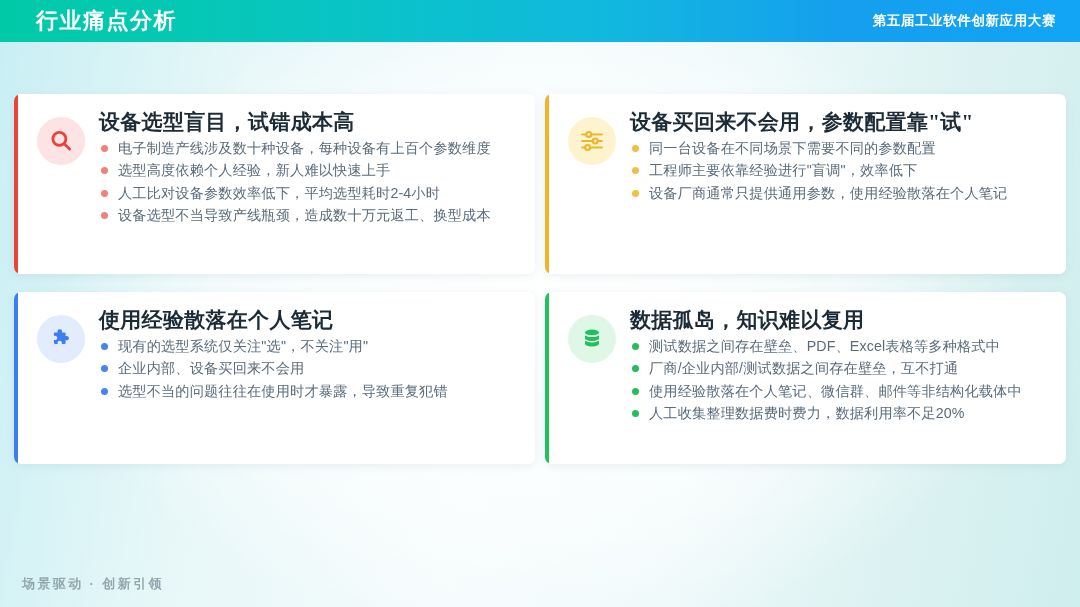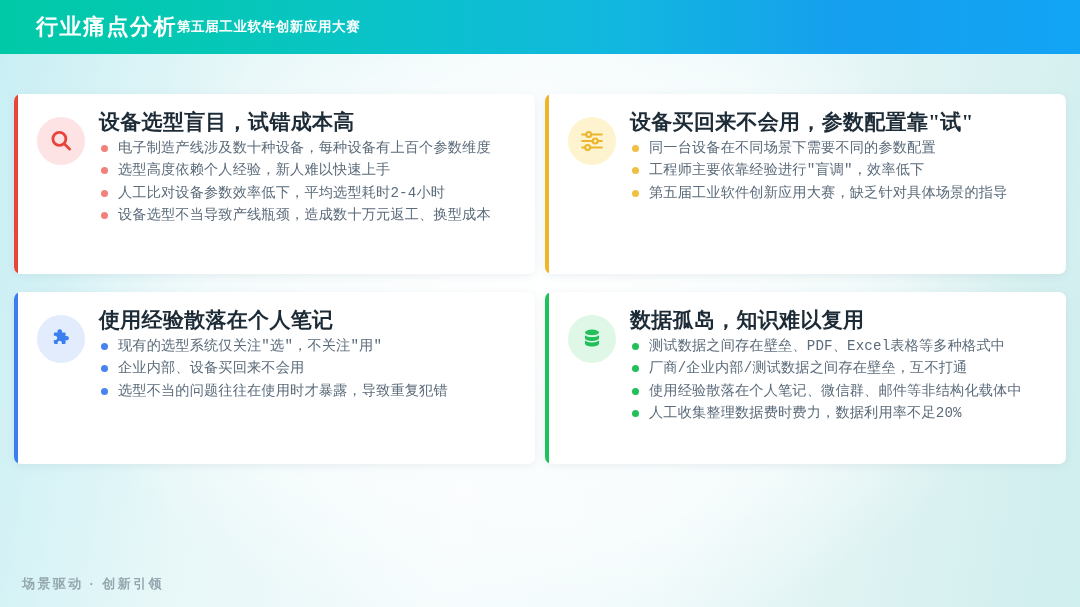--- a/index.html
+++ b/index.html
@@ -22,27 +22,27 @@
       radial-gradient(ellipse 620px 420px at 50% 52%, rgba(255,255,255,0.98) 0%, rgba(255,255,255,0.55) 52%, rgba(255,255,255,0) 78%),
       linear-gradient(100deg, #c8eff4 0%, #e7f7f8 22%, #f4fbfc 46%, #eef9fa 64%, #ddf2f2 82%, #cfeeee 100%);
     overflow: hidden;
   }
 
   
   .header {
     position: absolute;
     left: 0; top: 0;
     width: 1080px;
-    height: 54px;
+    height: 42px;
     background: linear-gradient(90deg, #00c9a7 0%, #05c8b5 18%, #0bc2cc 38%, #12b6e0 58%, #159fee 78%, #12a4f5 100%);
     display: flex;
     align-items: center;
-    justify-content: flex-start;
+    justify-content: space-between;
     box-sizing: border-box;
-    padding: 0 12px 0 36px;
+    padding: 0 24px 0 36px;
   }
   .header-title {
     color: #ffffff;
     font-size: 22px;
     font-weight: bold;
     letter-spacing: 1.5px;
     line-height: 1;
   }
   .header-right {
     color: #ffffff;
@@ -117,21 +117,21 @@
     letter-spacing: 0.3px;
   }
 
   .bullets {
     list-style: none;
     margin: 0;
     padding: 0;
   }
   .bullets li {
     position: relative;
-    font-family: Liberation Mono, monospace;
+    font-family: Liberation Sans, sans-serif;
     font-size: 14.2px;
     color: #5b6b7a;
     line-height: 1.52;
     padding-left: 19px;
     margin: 0 0 1px 0;
     letter-spacing: 0.15px;
   }
   .bullets li::before {
     content: "";
     position: absolute;
@@ -196,21 +196,21 @@
               <circle cx="9" cy="6" r="2.3" fill="#fdf4cf"></circle>
               <circle cx="15" cy="12" r="2.3" fill="#fdf4cf"></circle>
               <circle cx="8" cy="18" r="2.3" fill="#fdf4cf"></circle>
             </svg>
           </div>
           <div class="card-body">
             <div class="card-title">设备买回来不会用，参数配置靠"试"</div>
             <ul class="bullets">
               <li style="--dot: #f2bf45;">同一台设备在不同场景下需要不同的参数配置</li>
               <li style="--dot: #f2bf45;">工程师主要依靠经验进行"盲调"，效率低下</li>
-              <li style="--dot: #f2bf45;">第五届工业软件创新应用大赛，缺乏针对具体场景的指导</li>
+              <li style="--dot: #f2bf45;">设备厂商通常只提供通用参数，使用经验散落在个人笔记</li>
             </ul>
           </div>
         </div>
       </div>
       <div class="card">
         <div class="card-accent" style="background: rgb(59, 126, 240);"></div>
         <div class="card-inner">
           <div class="icon-badge" style="background: rgb(226, 236, 253);">
             <svg width="25" height="25" viewBox="0 0 24 24" fill="#3b7ef0">
               <path d="M10.3 2.2c-1.3 0-2.2.9-2.2 2 0 .4.1.7.3 1H5.6c-.5 0-.9.4-.9.9v2.6c.3-.2.7-.3 1.1-.3 1.2 0 2.1.9 2.1 2.1s-.9 2.1-2.1 2.1c-.4 0-.8-.1-1.1-.3v3.1c0 .5.4.9.9.9h2.9c-.2-.3-.3-.7-.3-1.1 0-1.2.9-2.1 2.1-2.1s2.1.9 2.1 2.1c0 .4-.1.8-.3 1.1h2.9c.5 0 .9-.4.9-.9v-2.9c.3.2.7.3 1.1.3 1.2 0 2.1-.9 2.1-2.1s-.9-2.1-2.1-2.1c-.4 0-.8.1-1.1.3V6.1c0-.5-.4-.9-.9-.9h-2.7c.2-.3.3-.6.3-1 0-1.1-.9-2-2.3-2z"></path>

